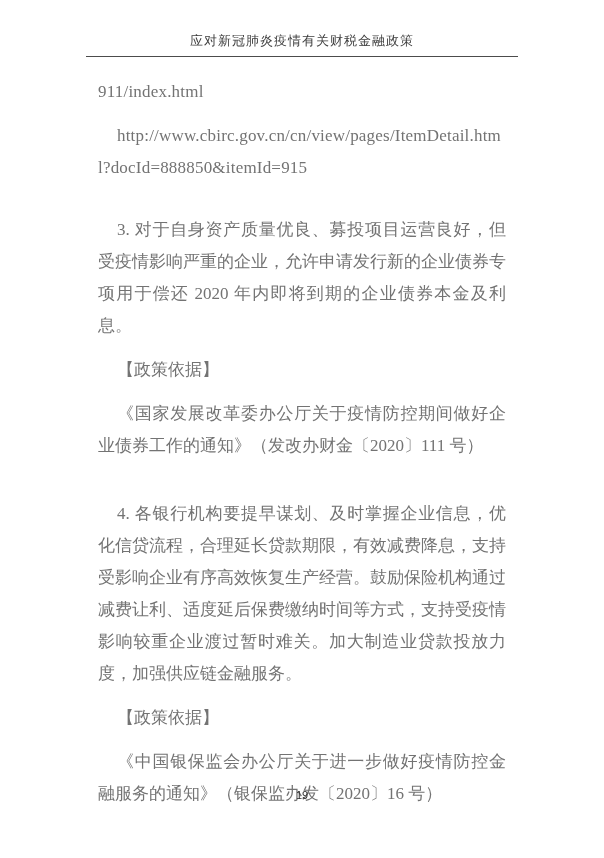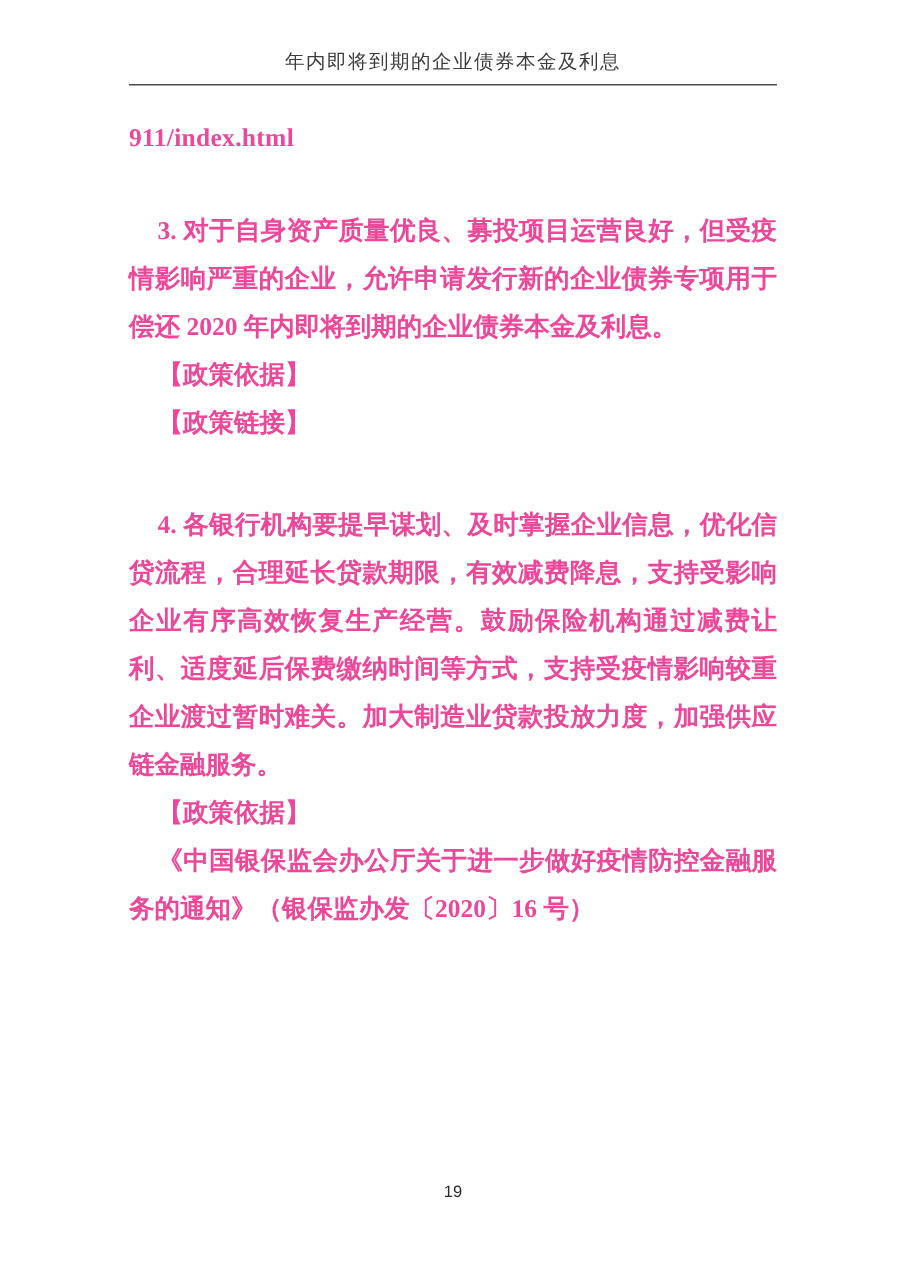--- a/index.html
+++ b/index.html
@@ -26,26 +26,25 @@
     width: 432px;
     margin: 6px auto 0 auto;
     height: 0;
     border-top: 1px solid #4c4c4c;
   }
   .body-col {
     width: 432px;
     margin: 19px auto 0 auto;
   }
   .para {
-    margin: 0;
+    margin: 12px;
     font-size: 17px;
     line-height: 32px;
     text-align: justify;
-    color: #ec4899;
-    font-weight: bold;
+    color: #737373;
   }
   .para.indent { text-indent: 19px; }
   .para.gap1 { margin-top: 30px; }
   .para.gap2 { margin-top: 36px; }
   .para.url {
     word-break: break-all;
     letter-spacing: 0.2px;
   }
   .footer-pagenum {
     position: absolute;
@@ -56,29 +55,30 @@
     font-size: 11px;
     color: #2b2b2b;
     font-family: "Liberation Sans", "DejaVu Sans", sans-serif;
   }
 </style>
 </head>
 <body>
 
 <div class="page">
 
-  <div class="running-header">年内即将到期的企业债券本金及利息</div>
+  <div class="running-header">应对新冠肺炎疫情有关财税金融政策</div>
 
   <div class="header-rule"></div>
 
   <div class="body-col">
       <p class="para url">911/index.html</p>
+      <p class="para url indent">http://www.cbirc.gov.cn/cn/view/pages/ItemDetail.html?docId=888850&amp;itemId=915</p>
       <p class="para cjk indent gap1">3. 对于自身资产质量优良、募投项目运营良好，但受疫情影响严重的企业，允许申请发行新的企业债券专项用于偿还 2020 年内即将到期的企业债券本金及利息。</p>
       <p class="para cjk indent">【政策依据】</p>
-      <p class="para cjk indent">【政策链接】</p>
+      <p class="para cjk indent">《国家发展改革委办公厅关于疫情防控期间做好企业债券工作的通知》（发改办财金〔2020〕111 号）</p>
       <p class="para cjk indent gap2">4. 各银行机构要提早谋划、及时掌握企业信息，优化信贷流程，合理延长贷款期限，有效减费降息，支持受影响企业有序高效恢复生产经营。鼓励保险机构通过减费让利、适度延后保费缴纳时间等方式，支持受疫情影响较重企业渡过暂时难关。加大制造业贷款投放力度，加强供应链金融服务。</p>
       <p class="para cjk indent">【政策依据】</p>
       <p class="para cjk indent">《中国银保监会办公厅关于进一步做好疫情防控金融服务的通知》（银保监办发〔2020〕16 号）</p>
     </div>
 
   <div class="footer-pagenum">19</div>
 
 </div>
 
 </body></html>

